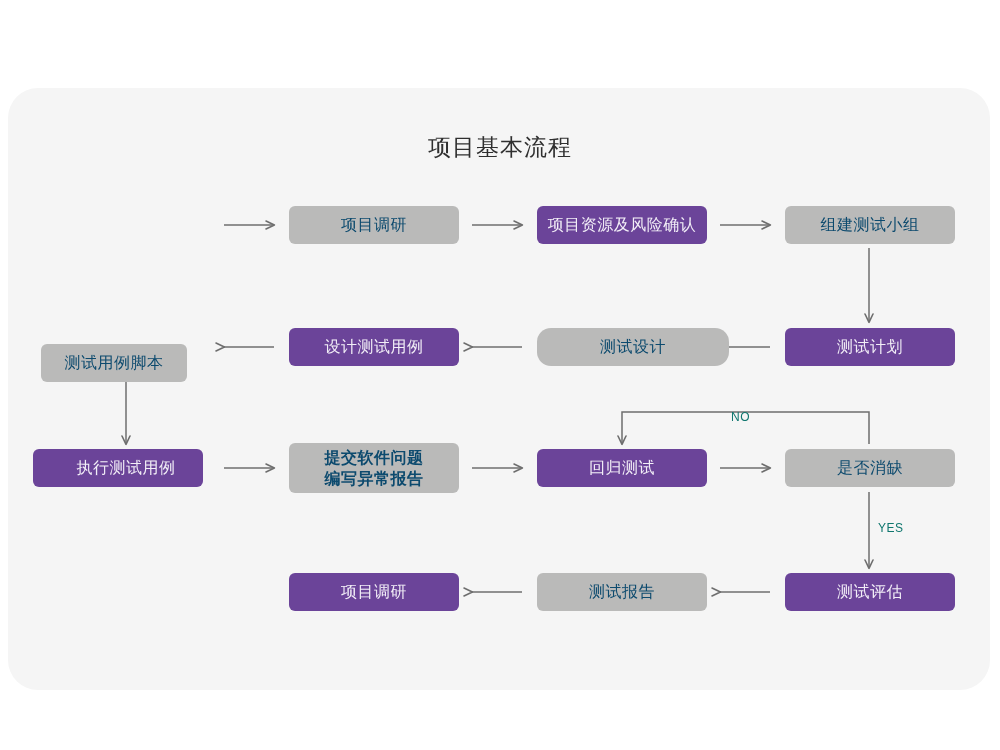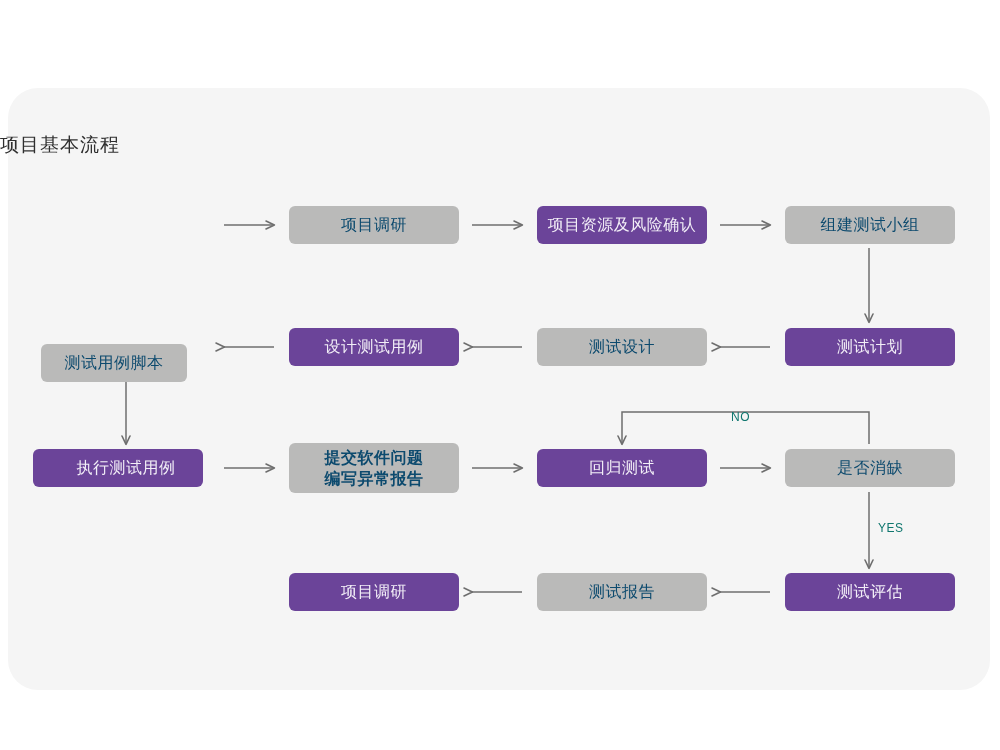--- a/index.html
+++ b/index.html
@@ -28,21 +28,22 @@
     height: 602px;
     background: #f5f5f5;
     border-radius: 30px;
   }
 
   #title {
     position: absolute;
     left: 0;
     top: 132px;
     width: 1000px;
-    font-size: 19px;
+    text-align: center;
+    font-size: 23px;
     color: #2f2f2f;
     letter-spacing: 1px;
     font-weight: normal;
   }
 
   .node {
     position: absolute;
     box-sizing: border-box;
     border-radius: 6px;
     display: flex;
@@ -138,21 +139,21 @@
   <div class="node gray" style="left:289px; top:206px; width:170px; height:38px;">项目调研</div>
 
   <div class="node purple" style="left:537px; top:206px; width:170px; height:38px;">项目资源及风险确认</div>
 
   <div class="node gray" style="left:785px; top:206px; width:170px; height:38px;">组建测试小组</div>
 
   <div class="node gray" style="left:41px; top:344px; width:146px; height:38px;">测试用例脚本</div>
 
   <div class="node purple" style="left:289px; top:328px; width:170px; height:38px;">设计测试用例</div>
 
-  <div class="node gray" style="left:537px; top:328px; width:170px; height:38px;">测试设计</div>
+  <div class="node gray" style="left:537px; top:328px; width:192px; height:38px;border-radius:14px;">测试设计</div>
 
   <div class="node purple" style="left:785px; top:328px; width:170px; height:38px;">测试计划</div>
 
   <div class="node purple" style="left:33px; top:449px; width:170px; height:38px;padding-left:16px;">执行测试用例</div>
 
   <div class="node gray" style="left:289px; top:443px; width:170px; height:50px;font-weight:bold;">提交软件问题
 编写异常报告</div>
 
   <div class="node purple" style="left:537px; top:449px; width:170px; height:38px;">回归测试</div>
 

